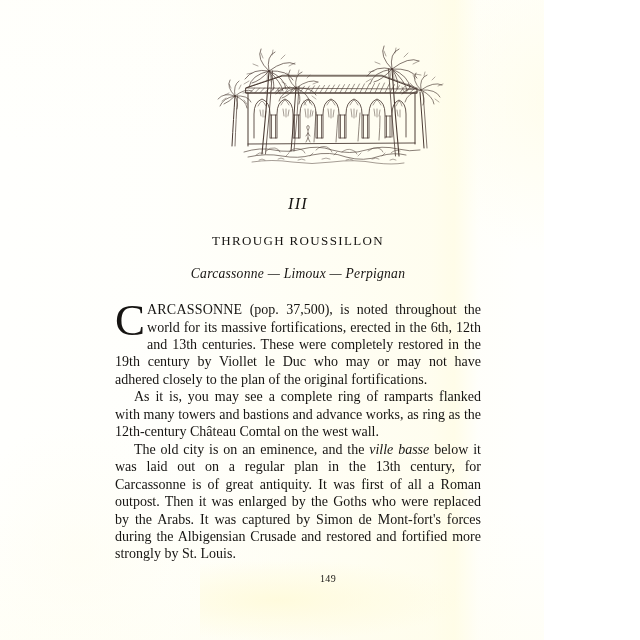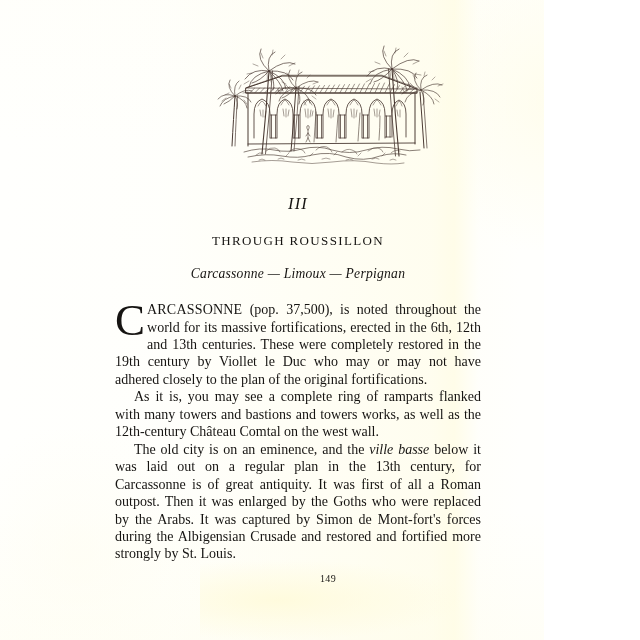--- a/index.html
+++ b/index.html
@@ -380,21 +380,21 @@
 
     <div class="chapter-title">THROUGH ROUSSILLON</div>
 
 
     <div class="route-line">Carcassonne — Limoux — Perpignan</div>
 
     <div class="body-text">
 
       <p class="first">C<span class="lead-caps">ARCASSONNE</span><span> (pop. 37,500), is noted throughout the world for its massive fortifications, erected in the 6th, 12th and 13th centuries. These were completely restored in the 19th century by Viollet le Duc who may or may not have adhered closely to the plan of the original fortifications.</span></p>
 
-      <p><span>As it is, you may see a complete ring of ramparts flanked with many towers and bastions and towers works, as well as the 12th-century Château Comtal on the west wall.</span></p>
+      <p><span>As it is, you may see a complete ring of ramparts flanked with many towers and bastions and advance works, as ring as the 12th-century Château Comtal on the west wall.</span></p>
 
       <p><span>The old city is on an eminence, and the </span><span class="it">ville basse</span><span> below it was laid out on a regular plan in the 13th century, for Carcassonne is of great antiquity. It was first of all a Roman outpost. Then it was enlarged by the Goths who were replaced by the Arabs. It was captured by Simon de Mont-fort's forces during the Albigensian Crusade and restored and fortified more strongly by St. Louis.</span></p>
 
 
     </div>
   </div>
 
   <div class="folio">149</div>
 
 </div>

